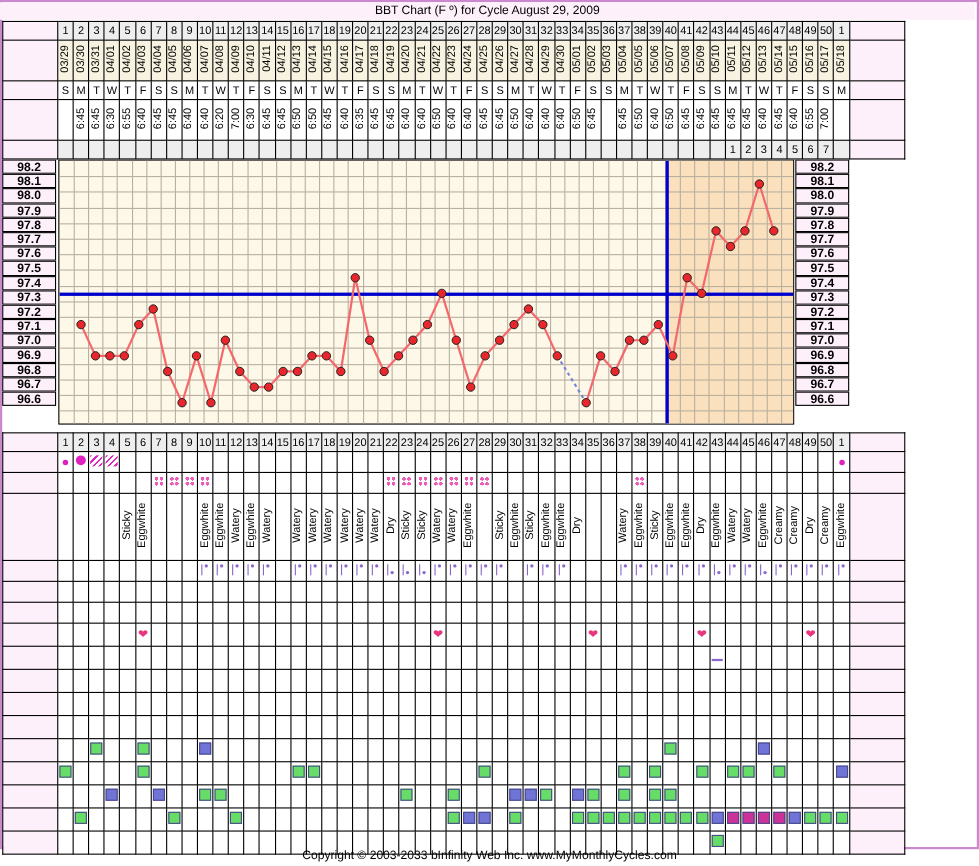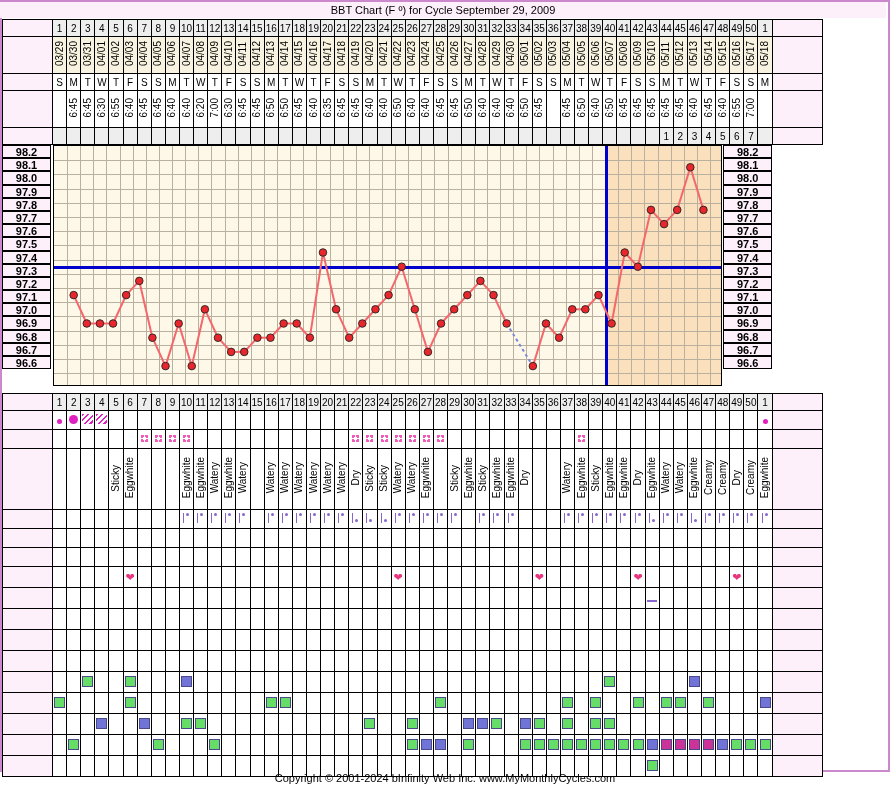--- a/index.html
+++ b/index.html
@@ -20,21 +20,21 @@
   .sq{width:9px;height:9px;display:inline-block;}
   .heart{color:#e8357f;font-size:11px;line-height:11px;}
   .copyright{position:absolute;left:0;top:772px;width:890px;text-align:center;font-size:11px;color:#000;}
   .ovul-txt{writing-mode:vertical-rl;transform:rotate(180deg);font-size:9px;font-weight:bold;letter-spacing:1px;color:#000;}
 </style>
 </head>
 <body>
 
 <div id="chart-root">
   <div class="frame"></div>
-  <div class="title">BBT Chart (F º) for Cycle September 29, 2009</div>
+  <div class="title">BBT Chart (F º) for Cycle August 29, 2009</div>
 
   <div style="position:absolute;left:2px;top:19px;">
     <table class="grid" id="header-table">
         <tbody>
           <tr>
             <td class="lbl" style="width:49px;height:16px;border:1px solid #000;"></td>
             <td class="daycell" style="width:13.12px;height:16px;border:1px solid #000;text-align:center;vertical-align:middle;">1</td>
             <td class="daycell" style="width:13.12px;height:16px;border:1px solid #000;text-align:center;vertical-align:middle;">2</td>
             <td class="daycell" style="width:13.12px;height:16px;border:1px solid #000;text-align:center;vertical-align:middle;">3</td>
             <td class="daycell" style="width:13.12px;height:16px;border:1px solid #000;text-align:center;vertical-align:middle;">4</td>
@@ -1456,14 +1456,14 @@
             <td style="width:13.12px;height:20px;border:1px solid #000;text-align:center;vertical-align:middle;background:#fff;"></td>
             <td style="width:13.12px;height:20px;border:1px solid #000;text-align:center;vertical-align:middle;background:#fff;"></td>
             <td style="width:13.12px;height:20px;border:1px solid #000;text-align:center;vertical-align:middle;background:#fff;"></td>
             <td style="width:13.12px;height:20px;border:1px solid #000;text-align:center;vertical-align:middle;background:#fff;"></td>
             <td class="lbl" style="width:49px;height:20px;border:1px solid #000;"></td>
           </tr>
         </tbody>
       </table>
   </div>
 
-  <div class="copyright">Copyright © 2001-2024 bInfinity Web Inc.    www.MyMonthlyCycles.com</div>
+  <div class="copyright">Copyright © 2003-2033 bInfinity Web Inc.    www.MyMonthlyCycles.com</div>
 </div>
 
 </body></html>

